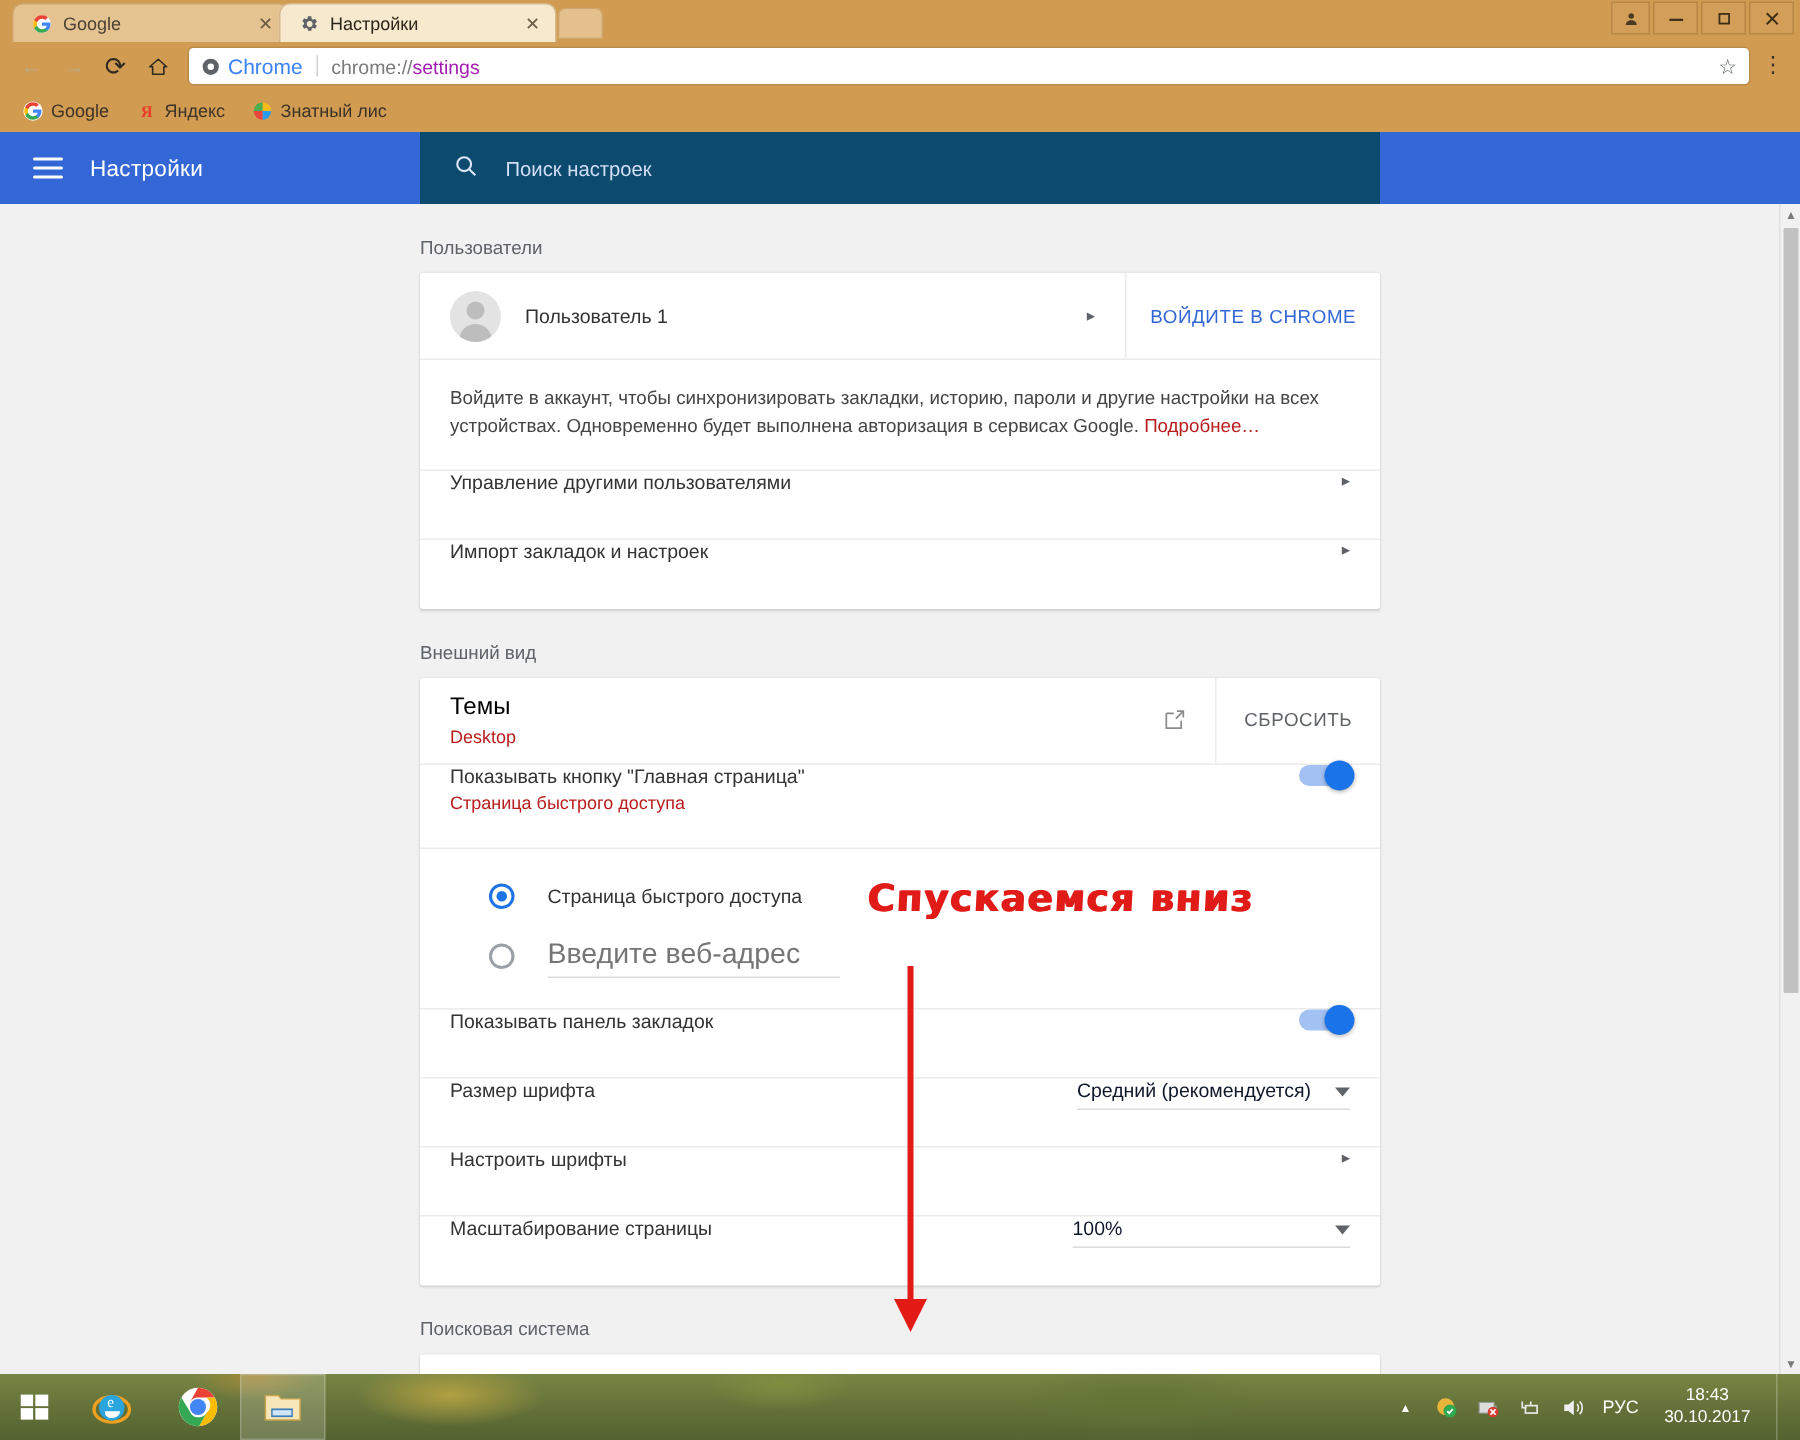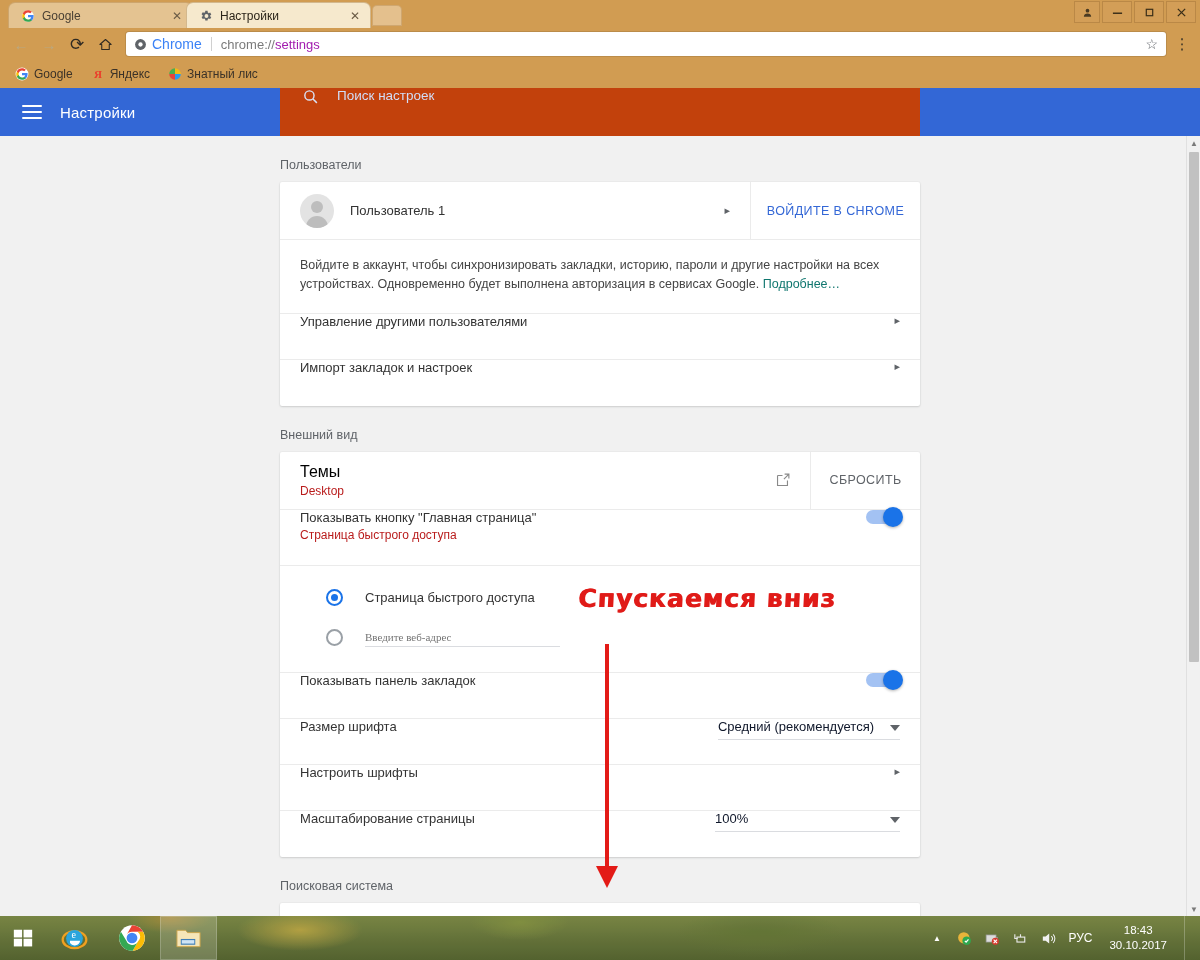--- a/index.html
+++ b/index.html
@@ -98,21 +98,21 @@
   .page { position:absolute; left:0; top:88px; width:1200px; height:828px; background:#f1f1f1; overflow:hidden; }
   .settings-header {
     position:absolute; left:0; top:0; width:1200px; height:48px; background:#3367d6;
     display:flex; align-items:center;
   }
   .hamburger { width:20px; margin-left:22px; display:flex; flex-direction:column; gap:4px; }
   .hamburger i { display:block; height:2px; background:#fff; border-radius:1px; }
   .settings-title { color:#fff; font-size:15px; margin-left:18px; letter-spacing:.2px; }
   .search-box {
     position:absolute; left:280px; top:0; width:640px; height:48px;
-    background:#c2410c; display:flex; align-items:flex-start; padding-left:22px; gap:18px;
+    background:#0c4a6e; display:flex; align-items:center; padding-left:22px; gap:18px;
   }
   .search-ico { color:#d8e2f8; font-size:15px; }
   .search-ph { color:#d2ddf7; font-size:13.5px; }
 
   .content { position:absolute; left:0; top:48px; width:1186px; height:780px; overflow:hidden; }
   .section-title { font-size:12.5px; color:#5f6368; margin:22px 0 10px 280px; }
   .card {
     width:640px; margin-left:280px; background:#fff;
     box-shadow: 0 1px 2px rgba(60,64,67,0.18), 0 0 0 1px rgba(0,0,0,0.02);
     border-radius:2px;
@@ -132,21 +132,21 @@
     width:34px; height:34px; border-radius:50%; background:#e3e3e3;
     position:relative; flex:0 0 34px; margin-right:16px; overflow:hidden;
   }
   .avatar:before { content:""; position:absolute; left:11px; top:7px; width:12px; height:12px; border-radius:50%; background:#bdbdbd; }
   .avatar:after { content:""; position:absolute; left:6px; top:22px; width:22px; height:15px; border-radius:11px 11px 0 0; background:#bdbdbd; }
   .signin-btn {
     width:170px; display:flex; align-items:center; justify-content:center;
     border-left:1px solid #ebebeb; color:#3367d6; font-size:12.5px; letter-spacing:.4px;
   }
   .sync-desc { padding:16px 20px 18px; font-size:12.5px; color:#444; line-height:1.55; border-bottom:1px solid #ebebeb; }
-  .sync-desc a { color:#0f766e; text-decoration:none; }
+  .sync-desc a { color:#b91c1c; text-decoration:none; }
 
   .theme-row { display:flex; align-items:stretch; min-height:56px; border-bottom:1px solid #ebebeb; }
   .theme-left { flex:1; padding:11px 20px; }
   .ext-link-cell { width:56px; display:flex; align-items:center; justify-content:center; color:#7a7a7a; }
   .reset-btn {
     width:110px; display:flex; align-items:center; justify-content:center;
     border-left:1px solid #ebebeb; color:#5f6368; font-size:12.5px; letter-spacing:.4px;
   }
 
   .toggle {
@@ -160,23 +160,23 @@
   .radio-block { padding:12px 20px 14px 46px; border-bottom:1px solid #ebebeb; }
   .radio-item { display:flex; align-items:center; min-height:40px; }
   .radio {
     width:17px; height:17px; border-radius:50%; border:2px solid #9aa0a6;
     flex:0 0 17px; margin-right:22px; position:relative;
   }
   .radio.on { border-color:#1a73e8; }
   .radio.on:after { content:""; position:absolute; left:3px; top:3px; width:7px; height:7px; border-radius:50%; background:#1a73e8; }
   .radio-label { font-size:13px; color:#333; }
   .url-input {
-    width:195px; border:none; border-bottom:1px solid #dadce0; font-size:11px;
+    width:195px; border:none; border-bottom:1px solid #dadce0; font-size:19px;
     color:#ec4899; padding:3px 0; background:transparent;
-    font-family:Liberation Serif, serif;
+    font-family:Liberation Sans, sans-serif;
   }
 
   .select-val { font-size:13px; color:#0f172a; padding-right:26px; position:relative; }
   .caret { position:absolute; right:0; top:6px; width:0; height:0;
     border-left:5px solid transparent; border-right:5px solid transparent; border-top:6px solid #5f6368; }
   .select-underline { border-bottom:1px solid #dadce0; padding-bottom:5px; }
 
   
   .annot-text {
     position:absolute; left:578px; top:584px; color:#e01b18;

